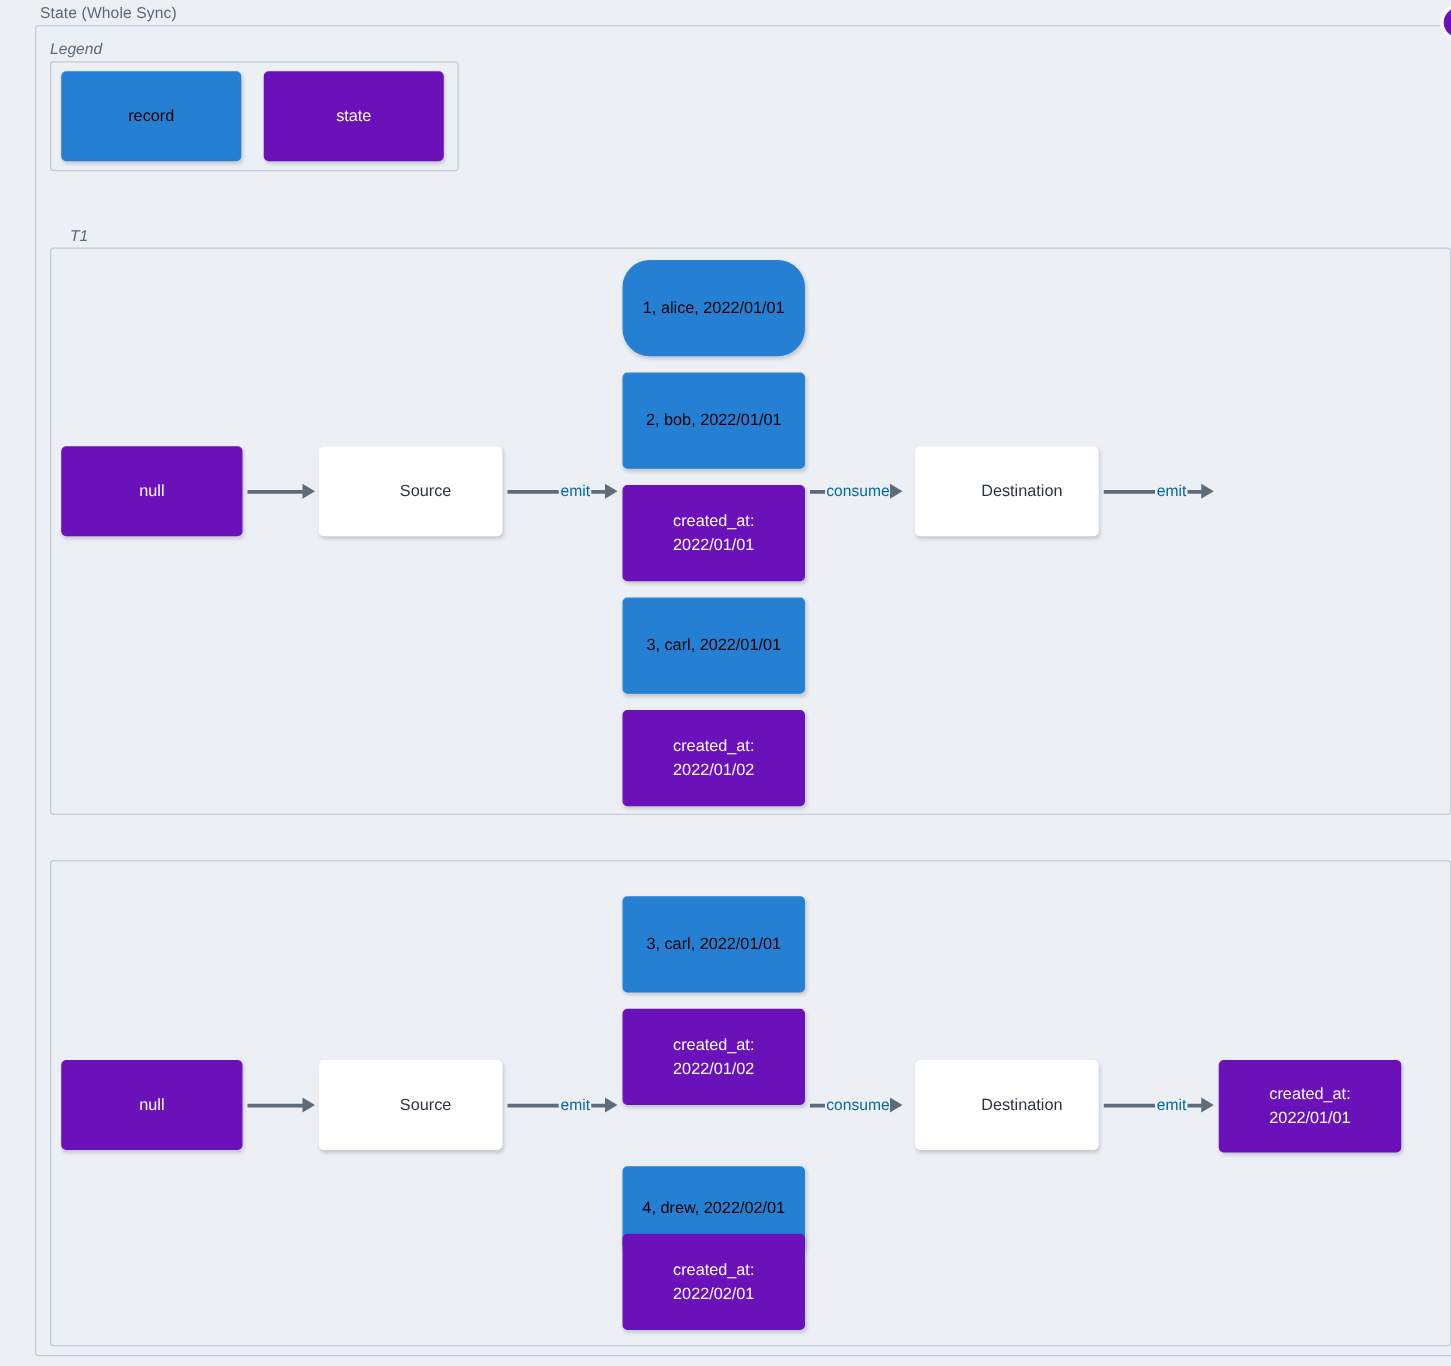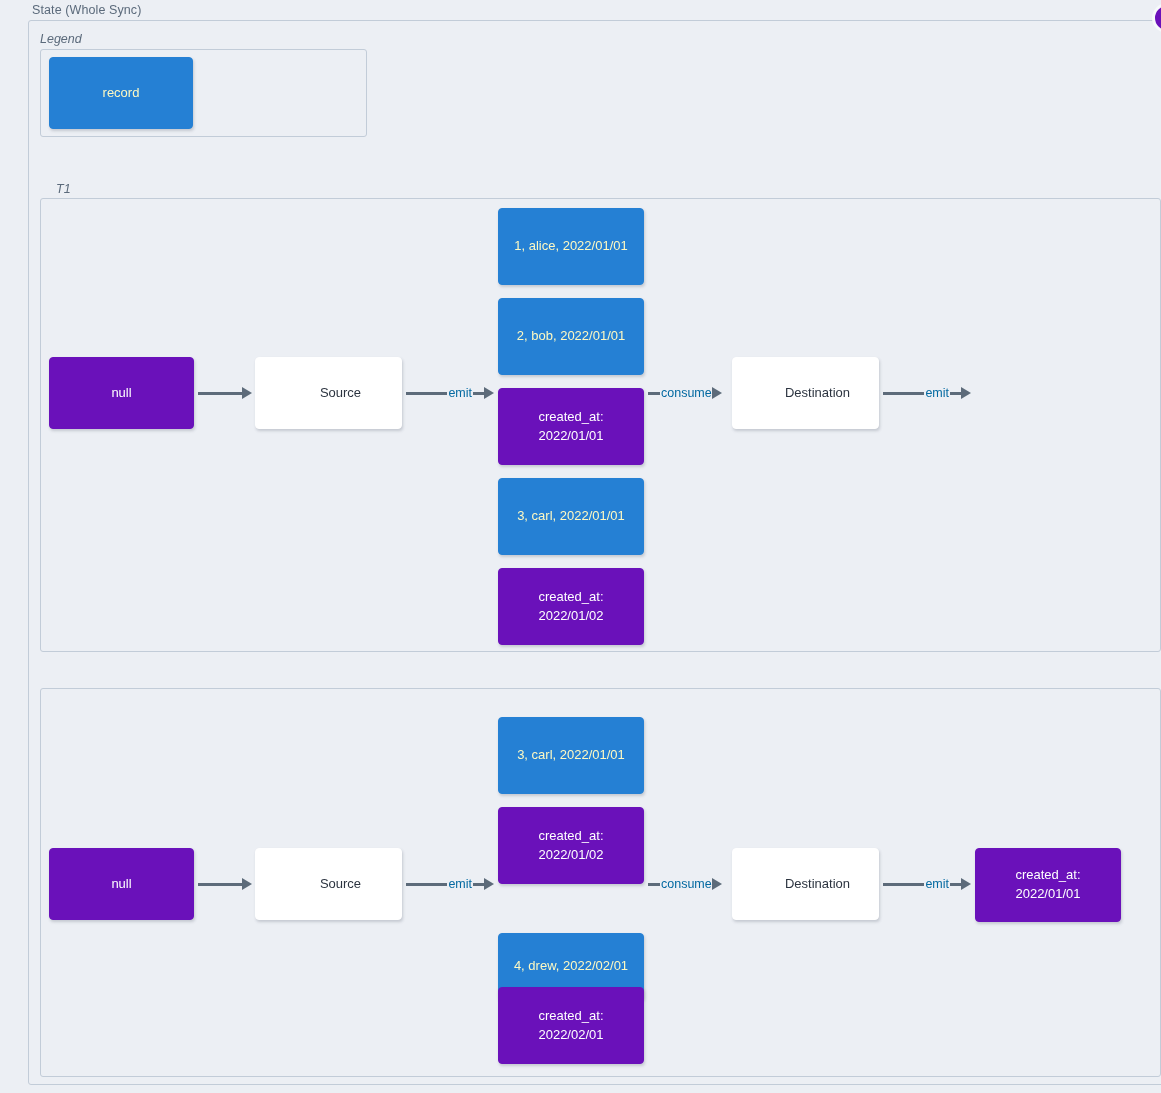--- a/index.html
+++ b/index.html
@@ -75,21 +75,21 @@
     justify-content: center;
     text-align: center;
     border-radius: 4px;
     font-size: 13px;
     line-height: 1.45;
     white-space: pre-line;
     box-shadow: 1px 2px 3px rgba(60,70,85,0.22);
   }
   .node.record {
     background: #2580d4;
-    color: #fef9c3;
+    color: #000000;
     border: 1px solid #2580d4;
     text-align: right;
   }
   .node.state {
     background: #6a11ba;
     color: #ffffff;
     border: 1px solid #6a11ba;
   }
   .node.plain {
     background: #ffffff;
@@ -157,41 +157,42 @@
 <div id="root">
 
   <div class="outer-title">State (Whole Sync)</div>
   <div class="outer-panel" id="outer-panel"></div>
 
   <div id="badge">1</div>
 
   <div class="group-title" id="legend-title">Legend</div>
   <div class="group-panel" id="legend-panel"></div>
   <div class="node record legend-node" style="left:25px; top:57px;">record</div>
+  <div class="node state legend-node" style="left:187px; top:57px;">state</div>
 
   <div class="group-title" id="t1-title">T1</div>
   <div class="group-panel" id="t1-panel"></div>
 
   <div class="node state" style="left:25px; top:357px; width:145px; height:72px;">null</div>
 
   <div class="arrow" style="left:174px; top:383px; width:54px;">
     <div class="seg"></div>
     <div class="head"></div>
   </div>
 
   <div class="node plain" style="left:231px; top:357px; width:147px; height:72px;">Source</div>
 
   <div class="arrow" style="left:382px; top:383px; width:88px;">
     <div class="seg"></div>
     <div class="lbl">emit</div>
     <div class="seg short"></div>
     <div class="head"></div>
   </div>
 
-  <div class="node record" style="left:474px; top:208px; width:146px; height:77px;">1, alice, 2022/01/01</div>
+  <div class="node record" style="left:474px; top:208px; width:146px; height:77px;border-radius:22px;">1, alice, 2022/01/01</div>
   <div class="node record" style="left:474px; top:298px; width:146px; height:77px;">2, bob, 2022/01/01</div>
   <div class="node state" style="left:474px; top:388px; width:146px; height:77px;">created_at:
 2022/01/01</div>
   <div class="node record" style="left:474px; top:478px; width:146px; height:77px;">3, carl, 2022/01/01</div>
   <div class="node state" style="left:474px; top:568px; width:146px; height:77px;">created_at:
 2022/01/02</div>
 
   <div class="arrow" style="left:624px; top:383px; width:84px;">
     <div class="seg short"></div>
     <div class="lbl">consume</div>

